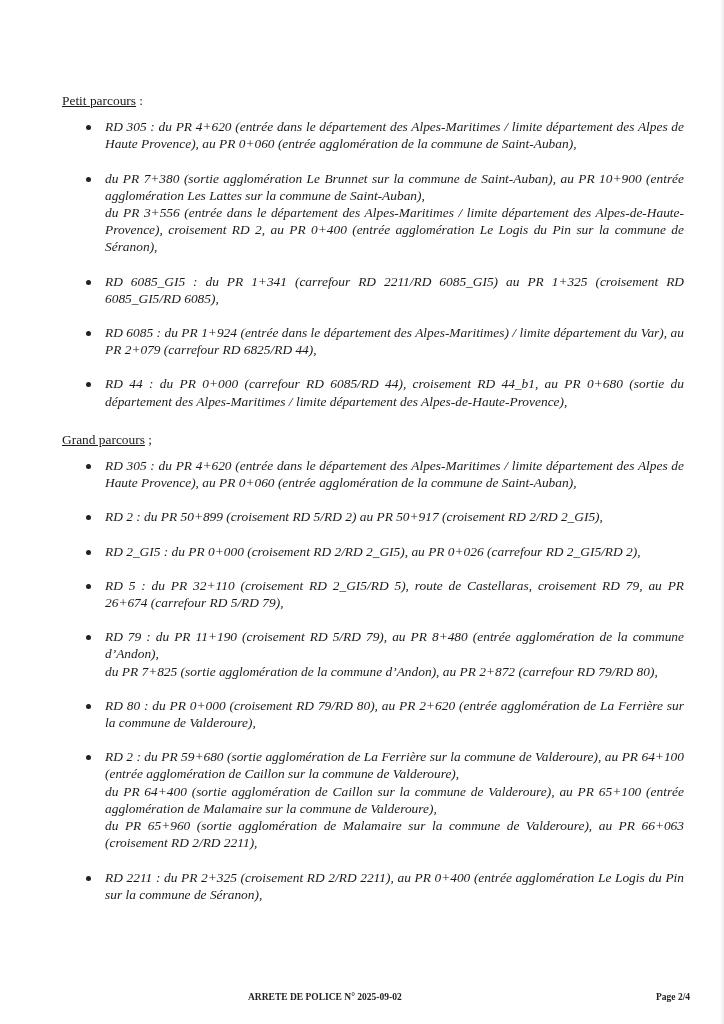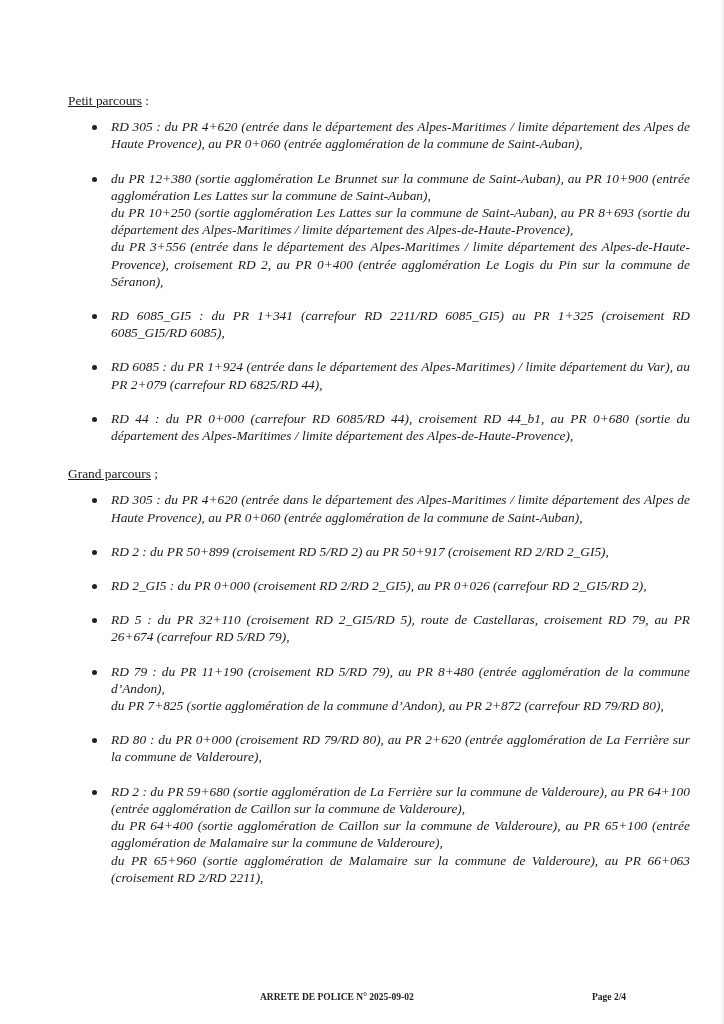--- a/index.html
+++ b/index.html
@@ -6,58 +6,57 @@
   body {
     width: 724px; height: 1024px; position: relative; overflow: hidden;
     font-family: "Liberation Serif", "DejaVu Serif", serif;
     color: #1a1a1a;
   }
   .page-edge {
     position: absolute; right: 0; top: 0; width: 4px; height: 1024px;
     background: linear-gradient(to right, #ffffff, #ececec);
   }
   .content {
-    position: absolute; left: 68px; top: 92px; width: 622px;
+    position: absolute; left: 62px; top: 92px; width: 622px;
     font-size: 13.4px; line-height: 17.2px;
   }
   .heading { margin: 0 0 9px 0; }
   .heading u { text-decoration: underline; }
   .heading.grand { margin-top: 21px; }
   ul.items { list-style: none; margin: 0; padding: 0; font-style: italic; }
   li.item { position: relative; padding-left: 43px; margin-bottom: 17px; text-align: justify; }
   li.item .bullet {
     position: absolute; left: 24px; top: 7px; width: 5px; height: 5px;
     border-radius: 50%; background: #222;
   }
   li.item .line { display: block; text-align: justify; }
   .footer {
     position: absolute; top: 992px; left: 0; width: 724px;
     font-family: "Liberation Serif", "DejaVu Serif", serif;
     font-weight: bold; font-size: 9.5px; color: #222;
   }
-  .footer .title { position: absolute; left: 260px; }
-  .footer .pageno { position: absolute; left: 592px; }
+  .footer .title { position: absolute; left: 248px; }
+  .footer .pageno { position: absolute; left: 656px; }
 </style>
 </head>
 <body>
 
 <div class="page-edge"></div>
 
 <div class="content">
 
   <p class="heading"><u>Petit parcours</u><span> :</span></p>
   <ul class="items">
     <li class="item">
         <span class="bullet"></span>
         <span class="line">RD 305 : du PR 4+620 (entrée dans le département des Alpes-Maritimes / limite département des Alpes de Haute Provence), au PR 0+060 (entrée agglomération de la commune de Saint-Auban),</span>
       </li>
     <li class="item">
         <span class="bullet"></span>
-      <span class="line">du PR 12+380 (sortie agglomération Le Brunnet sur la commune de Saint-Auban), au PR 10+900 (entrée agglomération Les Lattes sur la commune de Saint-Auban),</span>
-      <span class="line">du PR 10+250 (sortie agglomération Les Lattes sur la commune de Saint-Auban), au PR 8+693 (sortie du département des Alpes-Maritimes / limite département des Alpes-de-Haute-Provence),</span>
+      <span class="line">du PR 7+380 (sortie agglomération Le Brunnet sur la commune de Saint-Auban), au PR 10+900 (entrée agglomération Les Lattes sur la commune de Saint-Auban),</span>
       <span class="line">du PR 3+556 (entrée dans le département des Alpes-Maritimes / limite département des Alpes-de-Haute-Provence), croisement RD 2, au PR 0+400 (entrée agglomération Le Logis du Pin sur la commune de Séranon),</span>
     </li>
     <li class="item">
         <span class="bullet"></span>
         <span class="line">RD 6085_GI5 : du PR 1+341 (carrefour RD 2211/RD 6085_GI5) au PR 1+325 (croisement RD 6085_GI5/RD 6085),</span>
       </li>
     <li class="item">
         <span class="bullet"></span>
         <span class="line">RD 6085 : du PR 1+924 (entrée dans le département des Alpes-Maritimes) / limite département du Var), au PR 2+079 (carrefour RD 6825/RD 44),</span>
       </li>
@@ -93,20 +92,24 @@
     <li class="item">
         <span class="bullet"></span>
         <span class="line">RD 80 : du PR 0+000 (croisement RD 79/RD 80), au PR 2+620 (entrée agglomération de La Ferrière sur la commune de Valderoure),</span>
       </li>
     <li class="item">
         <span class="bullet"></span>
       <span class="line">RD 2 : du PR 59+680 (sortie agglomération de La Ferrière sur la commune de Valderoure), au PR 64+100 (entrée agglomération de Caillon sur la commune de Valderoure),</span>
       <span class="line">du PR 64+400 (sortie agglomération de Caillon sur la commune de Valderoure), au PR 65+100 (entrée agglomération de Malamaire sur la commune de Valderoure),</span>
       <span class="line">du PR 65+960 (sortie agglomération de Malamaire sur la commune de Valderoure), au PR 66+063 (croisement RD 2/RD 2211),</span>
     </li>
+    <li class="item">
+        <span class="bullet"></span>
+        <span class="line">RD 2211 : du PR 2+325 (croisement RD 2/RD 2211), au PR 0+400 (entrée agglomération Le Logis du Pin sur la commune de Séranon),</span>
+      </li>
 
   </ul>
 </div>
 
 <div class="footer">
   <span class="title">ARRETE DE POLICE N° 2025-09-02</span>
   <span class="pageno">Page 2/4</span>
 </div>
 
 </body></html>

